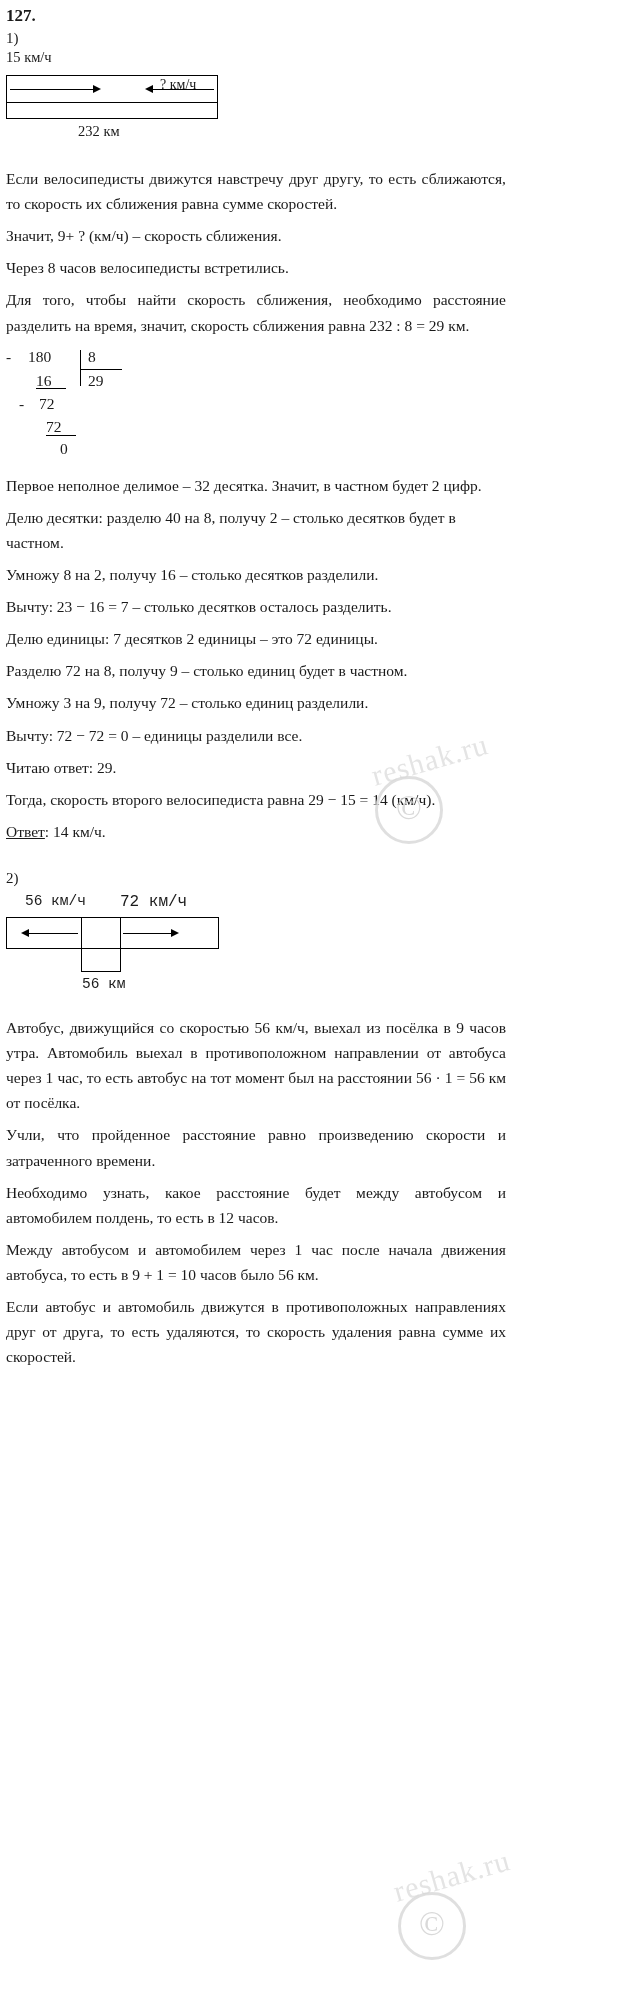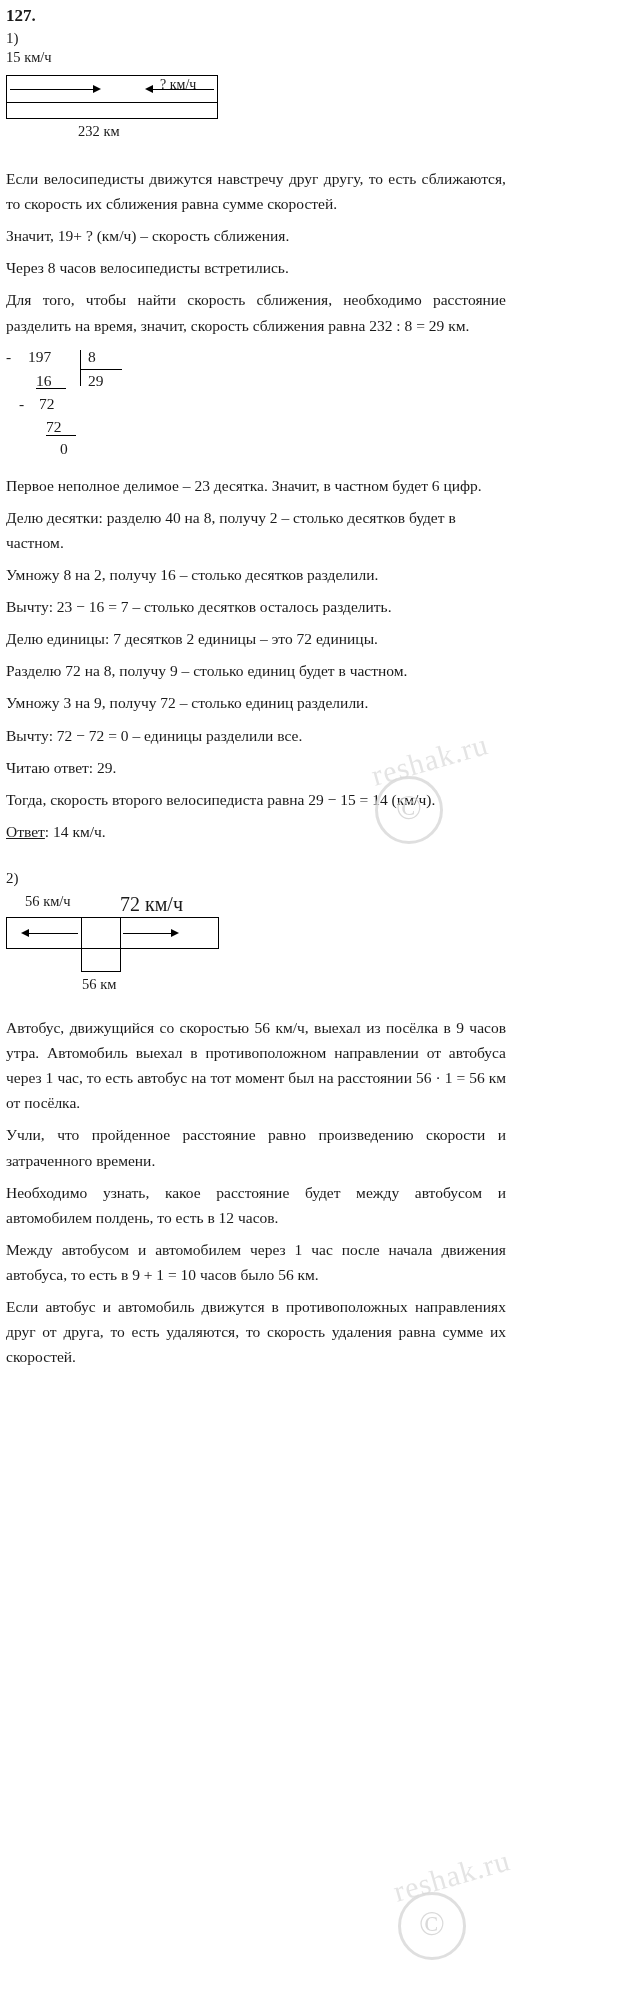--- a/index.html
+++ b/index.html
@@ -138,30 +138,31 @@
     left: 40px; top: 87px;
     width: 30px; height: 1px;
     background: #000;
   }
   
   .scheme2 {
     position: relative;
     width: 620px;
     height: 115px;
     margin: 6px 0 0 0;
+    font-family: Liberation Mono, monospace;
   }
   .scheme2 .lbl-a {
     position: absolute;
     left: 25px; top: 0px;
     font-size: 14.5px;
   }
   .scheme2 .lbl-b {
     position: absolute;
     left: 120px; top: 0px;
-    font-size: 20px;
+    font-size: 16px;
   }
   .scheme2 .topline {
     position: absolute;
     left: 6px; top: 24px;
     width: 213px; height: 1px;
     background: #000;
   }
   .scheme2 .botline {
     position: absolute;
     left: 6px; top: 55px;
@@ -253,41 +254,41 @@
     <div class="arrow-line" style="left:152px; top:40px; width:62px;"></div>
     <div class="arrow-head left" style="left:145px; top:36px;"></div>
 
     <div class="tick-left"></div>
     <div class="tick-right"></div>
     <div class="baseline"></div>
     <div class="dist">232 км</div>
   </div>
 
   <p class="text">Если велосипедисты движутся навстречу друг другу, то есть сближаются, то скорость их сближения равна сумме скоростей.</p>
-  <p class="text nojust">Значит,  19+ ?  (км/ч) – скорость сближения.</p>
+  <p class="text nojust">Значит,  9+ ?  (км/ч) – скорость сближения.</p>
   <p class="text nojust">Через 8 часов велосипедисты встретились.</p>
   <p class="text">Для того, чтобы найти скорость сближения, необходимо расстояние разделить на время, значит, скорость сближения равна 232 : 8 = 29 км.</p>
 
   <div class="division">
     <span style="left:0px; top:0px;">-</span>
-    <span style="left:22px; top:0px;">197</span>
+    <span style="left:22px; top:0px;">180</span>
     <div class="vline"></div>
     <span style="left:82px; top:0px;">8</span>
     <div class="hline"></div>
     <span style="left:82px; top:24px;">29</span>
     <span style="left:30px; top:24px;">16</span>
     <div class="u1"></div>
     <span style="left:13px; top:47px;">-</span>
     <span style="left:33px; top:47px;">72</span>
     <span style="left:40px; top:70px;">72</span>
     <div class="u2"></div>
     <span style="left:54px; top:92px;">0</span>
   </div>
 
-  <p class="text nojust">Первое неполное делимое – 23 десятка. Значит, в частном будет 6 цифр.</p>
+  <p class="text nojust">Первое неполное делимое – 32 десятка. Значит, в частном будет 2 цифр.</p>
   <p class="text nojust">Делю десятки: разделю 40 на 8, получу 2 – столько десятков будет в частном.</p>
   <p class="text nojust">Умножу 8 на 2, получу 16 – столько десятков разделили.</p>
   <p class="text nojust">Вычту:  23 − 16 = 7 – столько десятков осталось разделить.</p>
   <p class="text nojust">Делю единицы: 7 десятков 2 единицы – это 72 единицы.</p>
   <p class="text nojust">Разделю 72 на 8, получу 9 – столько единиц будет в частном.</p>
   <p class="text nojust">Умножу 3 на 9, получу 72 – столько единиц разделили.</p>
   <p class="text nojust">Вычту:  72 − 72 = 0 – единицы разделили все.</p>
   <p class="text nojust">Читаю ответ: 29.</p>
   <p class="text nojust">Тогда, скорость второго велосипедиста равна 29 − 15 = 14 (км/ч).</p>
 

